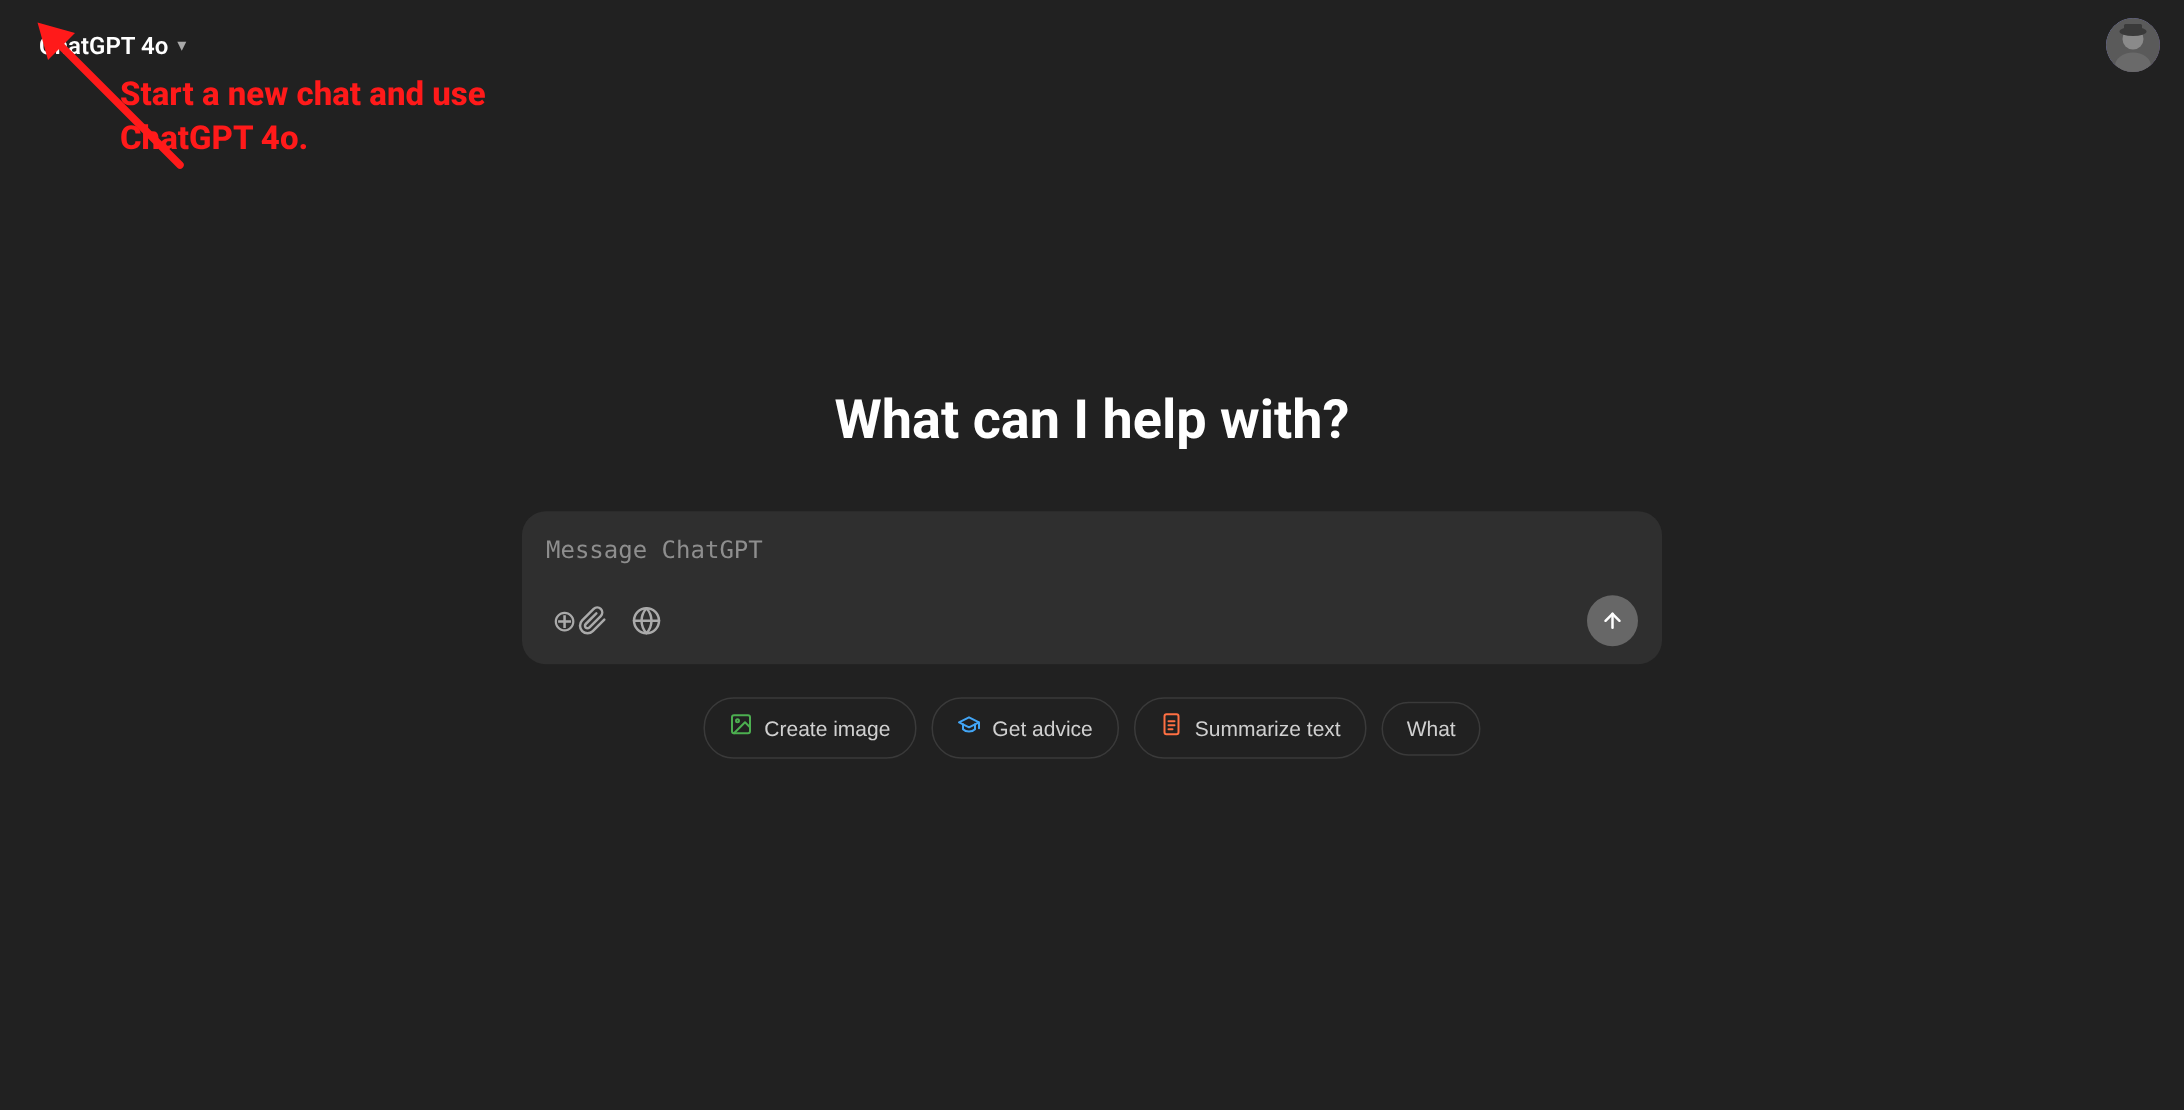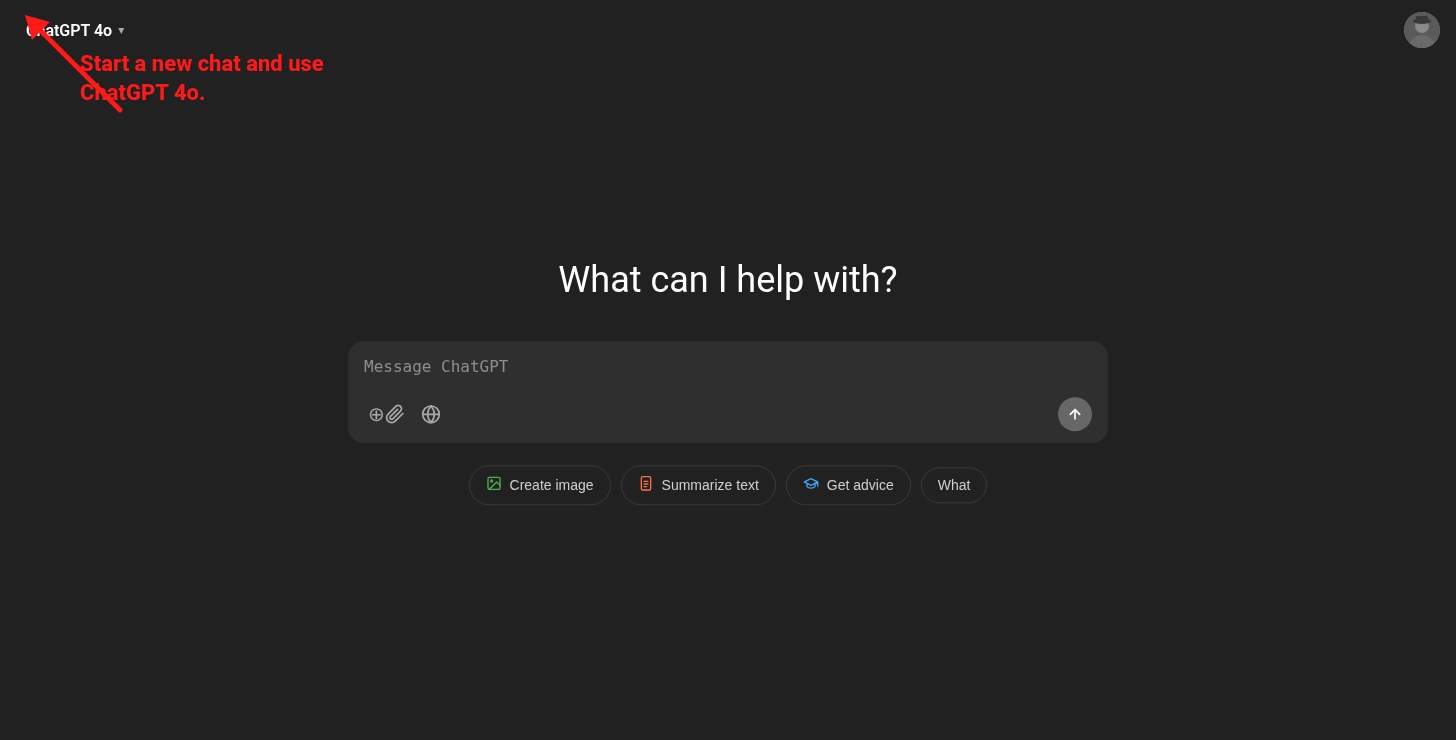--- a/index.html
+++ b/index.html
@@ -103,21 +103,21 @@
       left: 50%;
       transform: translate(-50%, -45%);
       display: flex;
       flex-direction: column;
       align-items: center;
       width: 760px;
     }
 
     .main-heading {
       font-size: 36px;
-      font-weight: 400;
+      font-weight: 700;
       color: #ffffff;
       margin-bottom: 40px;
       text-align: right;
     }
 
     
     .input-container {
       width: 100%;
       background: #2f2f2f;
       border-radius: 16px;
@@ -288,39 +288,39 @@
           <rect x="3" y="3" width="18" height="18" rx="2" ry="2"></rect>
           <circle cx="8.5" cy="8.5" r="1.5"></circle>
           <polyline points="21 15 16 10 5 21"></polyline>
         </svg>
       </span>
       <span>Create image</span>
     </button>
 
     <button class="quick-btn">
       <span class="quick-btn-icon">
+        <svg width="16" height="16" viewBox="0 0 24 24" fill="none" stroke="#42a5f5" stroke-width="2" stroke-linecap="round" stroke-linejoin="round">
+          <path d="M22 10v6M2 10l10-5 10 5-10 5z"></path>
+          <path d="M6 12v5c3 3 9 3 12 0v-5"></path>
+        </svg>
+      </span>
+      <span>Get advice</span>
+    </button>
+
+    <button class="quick-btn">
+      <span class="quick-btn-icon">
         <svg width="16" height="16" viewBox="0 0 24 24" fill="none" stroke="#ff7043" stroke-width="2" stroke-linecap="round" stroke-linejoin="round">
           <rect x="5" y="2" width="14" height="20" rx="2" ry="2"></rect>
           <line x1="9" y1="9" x2="15" y2="9"></line>
           <line x1="9" y1="13" x2="15" y2="13"></line>
           <line x1="9" y1="17" x2="13" y2="17"></line>
         </svg>
       </span>
       <span>Summarize text</span>
     </button>
 
-    <button class="quick-btn">
-      <span class="quick-btn-icon">
-        <svg width="16" height="16" viewBox="0 0 24 24" fill="none" stroke="#42a5f5" stroke-width="2" stroke-linecap="round" stroke-linejoin="round">
-          <path d="M22 10v6M2 10l10-5 10 5-10 5z"></path>
-          <path d="M6 12v5c3 3 9 3 12 0v-5"></path>
-        </svg>
-      </span>
-      <span>Get advice</span>
-    </button>
-
 
     <button class="quick-btn">
       <span>What</span>
     </button>
 
   </div>
 </div>
 
 </body></html>

